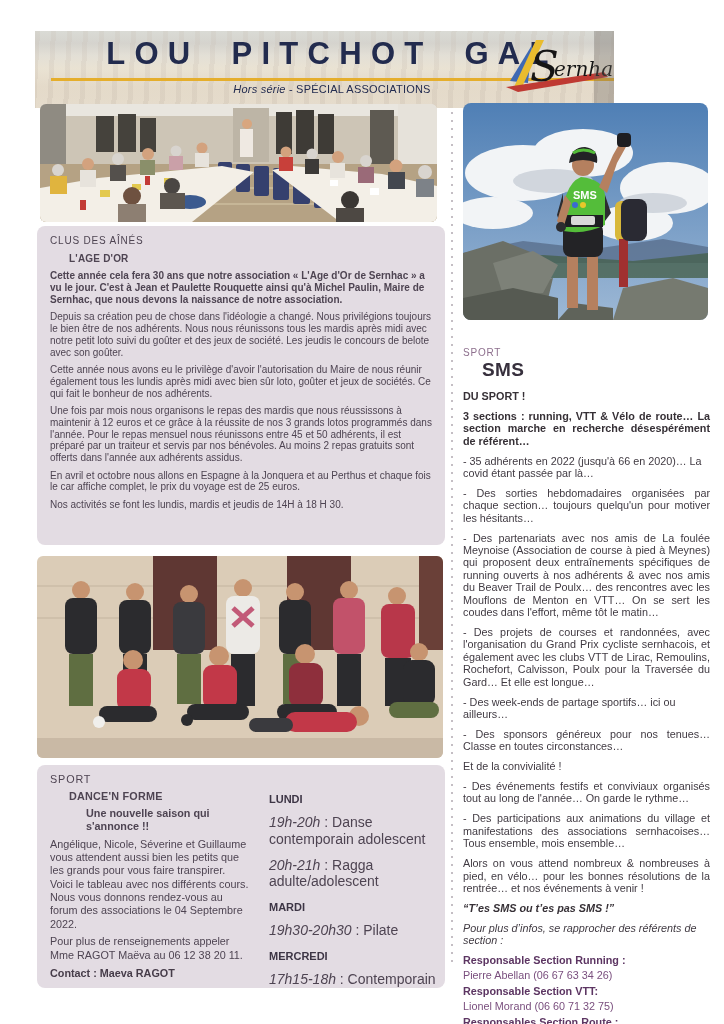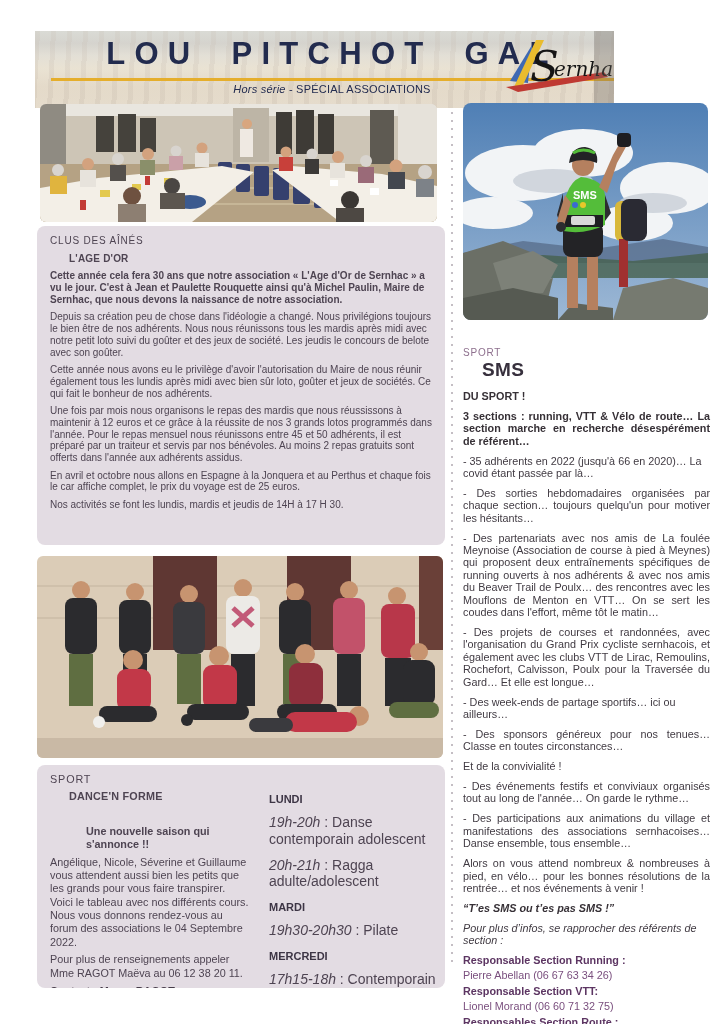--- a/index.html
+++ b/index.html
@@ -58,21 +58,21 @@
   }
   .sec-title{
     font-size:19px;font-weight:bold;color:#37303d;letter-spacing:0.02em;margin:0 0 7px;padding-left:19px;
   }
   #box-agedor p{
     font-size:10px;line-height:1.17;color:#4e4452;margin:0 0 6px;
   }
   #box-agedor p.b{font-weight:bold;}
   
   .dance-left{position:absolute;left:13px;top:8px;width:200px;}
-  .dance-left .sec-title{margin-bottom:21px;}
+  .dance-left .sec-title{margin-bottom:3px;}
   .dance-left p{font-size:10.8px;line-height:1.24;color:#4e4452;margin:0 0 4px;}
   .dance-left p.b{font-weight:bold;margin-left:36px;}
   .dance-left p.contact{font-weight:bold;color:#463c49;margin-top:5px;}
   .dance-right{position:absolute;left:232px;top:16px;width:172px;}
   .sched-day{font-size:11px;font-weight:bold;color:#3d3545;margin:11px 0 9px;}
   .sched-day:first-child{margin-top:12px;}
   .sched-slot{font-size:14px;color:#4e4452;line-height:1.2;margin:0 0 9px;}
   .sched-time{font-style:italic;}
   
   .sms-head{position:absolute;left:463px;top:347px;width:247px;}
@@ -202,21 +202,21 @@
 </div>
 
 <div class="box" id="box-agedor">
   <p class="sec-label">CLUS DES AÎNÉS</p>
   <p class="sec-title">L'AGE D'OR</p>
   <p class="b">Cette année cela fera  30 ans que notre association « L'Age d'Or de Sernhac » a vu le jour. C'est à  Jean et Paulette Rouquette ainsi qu'à Michel Paulin, Maire de Sernhac,  que nous devons la naissance de notre association.</p>
   <p>Depuis sa création peu de chose dans l'idéologie a changé. Nous privilégions toujours le bien être de nos adhérents.  Nous nous réunissons tous les mardis après midi avec notre petit loto suivi du goûter et des jeux de société.  Les jeudis le concours de belote avec son goûter.</p>
   <p>Cette année nous avons eu le privilège d'avoir l'autorisation du Maire de nous réunir également  tous les lundis après midi avec bien sûr loto, goûter et jeux de sociétés. Ce qui fait le bonheur de nos adhérents.</p>
   <p>Une fois par mois nous organisons  le repas des mardis que nous réussissons à maintenir à 12 euros et ce  grâce à la réussite de nos 3 grands lotos programmés dans l'année.  Pour le repas mensuel nous réunissons entre 45 et 50 adhérents, il est préparé par un traiteur et servis par nos bénévoles.  Au moins 2 repas gratuits sont offerts dans l'année aux adhérents assidus.</p>
   <p> En avril et octobre nous allons en Espagne à la Jonquera et au Perthus et chaque fois le car affiche complet, le prix du voyage est de 25 euros.</p>
-  <p>Nos activités se font les lundis, mardis et jeudis de 14H à 17 H 30.</p>
+  <p>Nos activités se font les lundis, mardis et jeudis de 14H à 18 H 30.</p>
 
 </div>
 
 <div class="photo" id="photo-dance">
   <svg viewBox="0 0 406 202" width="406" height="202">
     <rect width="406" height="202" fill="#dbccb7"></rect>
     <g stroke="#cfc0ab" stroke-width="2">
       <line x1="0" y1="30" x2="406" y2="30"></line>
         <line x1="0" y1="62" x2="406" y2="62"></line>
     </g>
@@ -370,21 +370,21 @@
   <p class="b">DU SPORT !</p>
   <p class="b j">3 sections : running, VTT &amp; Vélo de route… La section marche en recherche désespérément de référent…</p>
   <p>- 35 adhérents en 2022 (jusqu'à 66 en 2020)… La covid étant passée par là…</p>
   <p class="j">- Des sorties hebdomadaires organisées par chaque section… toujours quelqu'un pour motiver les hésitants…</p>
   <p class="j">- Des partenariats avec nos amis de La foulée Meynoise (Association de course à pied à Meynes) qui proposent deux entraînements spécifiques de running ouverts à nos adhérents &amp; avec nos amis du Beaver Trail de Poulx… des rencontres avec les Mouflons de Menton en VTT… On se sert les coudes dans l'effort, même tôt le matin…</p>
   <p class="j">- Des projets de courses et randonnées, avec l'organisation du Grand Prix cycliste sernhacois, et également avec les clubs VTT de Lirac, Remoulins, Rochefort, Calvisson, Poulx pour la Traversée du Gard… Et elle est longue…</p>
   <p>- Des week-ends de partage sportifs… ici ou ailleurs…</p>
   <p class="j">- Des sponsors généreux pour nos tenues… Classe en toutes circonstances…</p>
   <p>Et de la convivialité !</p>
   <p class="j">- Des événements festifs et conviviaux organisés tout au long de l'année… On garde le rythme…</p>
-  <p class="j">- Des participations aux animations du village et manifestations des associations sernhacoises… Danse ensemble, tous ensemble…</p>
+  <p class="j">- Des participations aux animations du village et manifestations des associations sernhacoises… Tous ensemble, mois ensemble…</p>
   <p class="j">Alors on vous attend nombreux &amp; nombreuses à pied, en vélo… pour les bonnes résolutions de la rentrée… et nos événements à venir !</p>
   <p class="bi">“T’es SMS ou t’es pas SMS !”</p>
   <p class="i">Pour plus d’infos, se rapprocher des référents de section :</p>
   <p class="role">Responsable Section Running :</p>
   <p class="person">Pierre Abellan (06 67 63 34 26)</p>
   <p class="role">Responsable Section VTT:</p>
   <p class="person">Lionel Morand (06 60 71 32 75)</p>
   <p class="role">Responsables Section Route :</p>
 
 </div>

